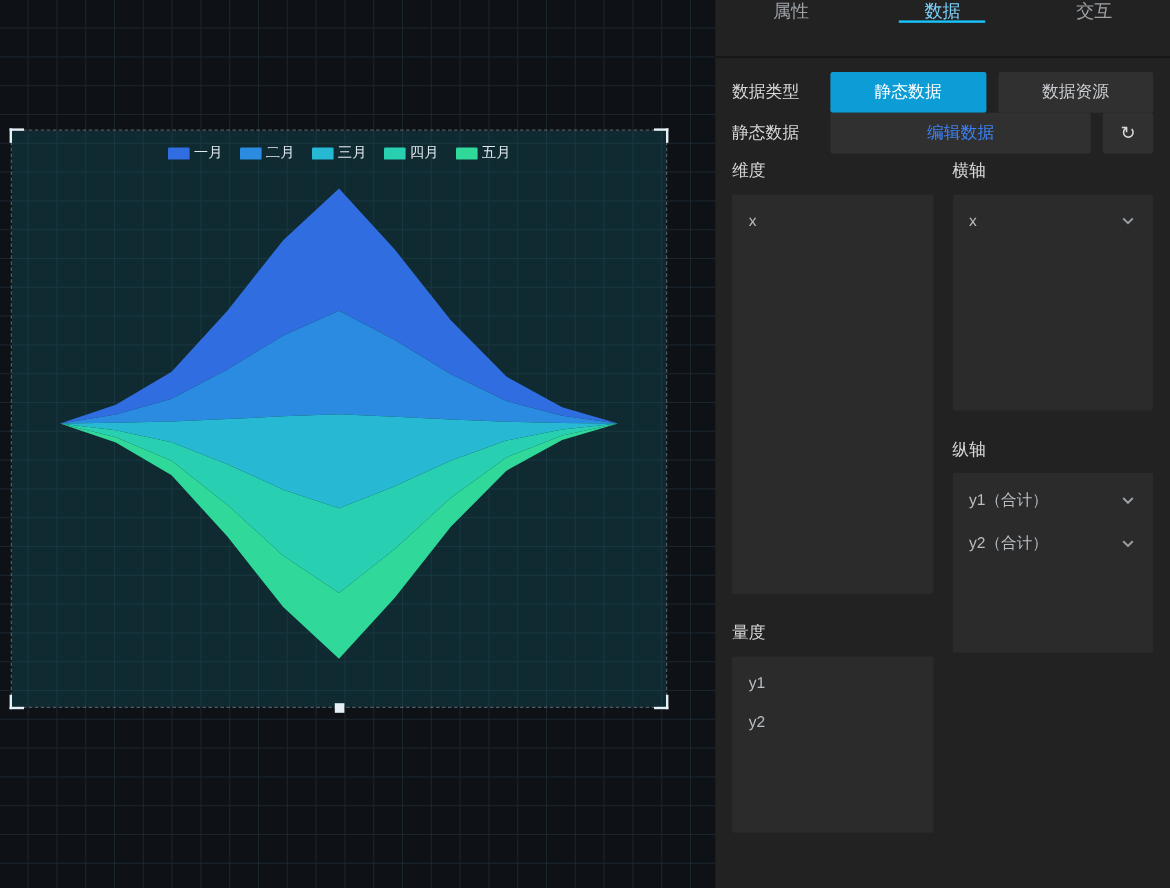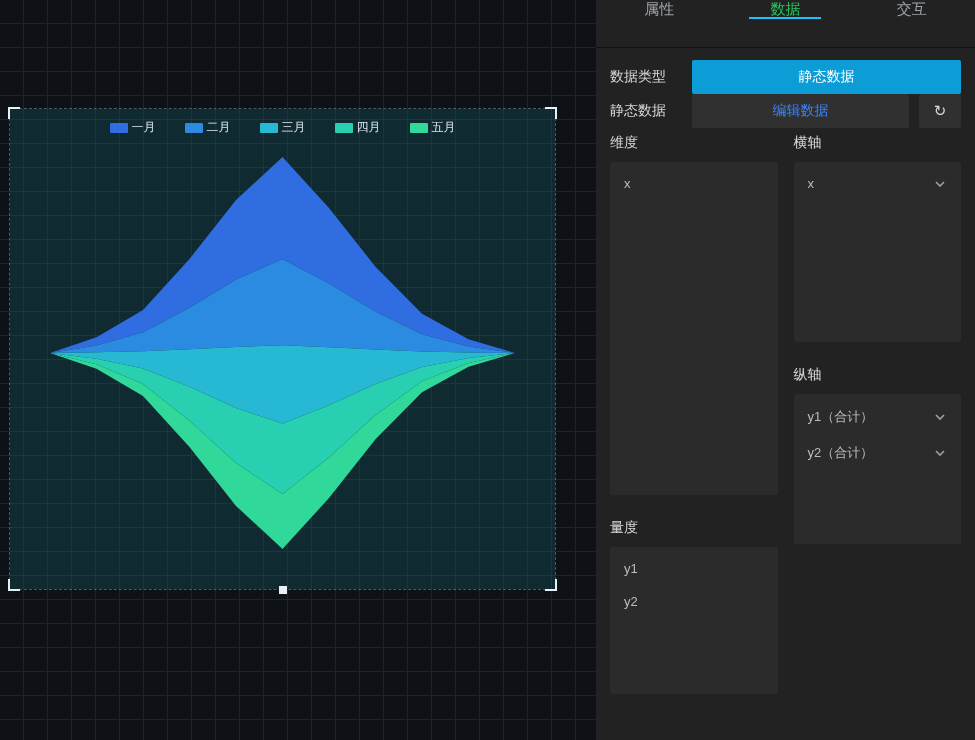--- a/index.html
+++ b/index.html
@@ -42,21 +42,21 @@
   .sel-bl { left: -2px;  bottom: -2px; border-right: none; border-top: none; }
   .sel-br { right: -2px; bottom: -2px; border-left: none;  border-top: none; }
   .sel-bc {
     position: absolute;
     left: 50%; bottom: -5px; transform: translateX(-50%);
     width: 8px; height: 8px; background: #e6f0f5;
   }
   .legend {
     position: absolute;
     left: 0; right: 0; top: 10px;
-    display: flex; justify-content: center; gap: 29px;
+    display: flex; justify-content: center; gap: 14px;
     font-size: 12px; color: #dfe8ec;
   }
   .legend-item { display: flex; align-items: center; gap: 4px; }
   .legend-swatch { width: 18px; height: 10px; border-radius: 1px; }
   .chart-svg {
     position: absolute;
     left: 0; top: 28px; right: 0; bottom: 0;
     width: 100%; height: calc(100% - 28px);
   }
   
@@ -71,21 +71,21 @@
     display: flex; align-items: flex-start;
     height: 48px;
     border-bottom: 1px solid #111;
   }
   .tab {
     flex: 1 1 0;
     display: flex; align-items: center; justify-content: center;
     color: #9ea3a8; cursor: pointer;
     font-size: 15px;
   }
-  .tab.active { color: #22c55e; }
+  .tab.active { color: #7dd3fc; }
   .tab.active::after {
     content: "";
     position: absolute;
     bottom: 0; width: 72px; height: 2px;
     background: #18c3ff;
   }
   .tab { position: relative; }
   .sidebar-body { padding: 12px 14px 0 14px; display: flex; flex-direction: column; }
   .row { display: flex; align-items: center; gap: 0; }
   .row-label { width: 82px; color: #d8d8d8; font-size: 14px; }
@@ -195,20 +195,21 @@
       <div class="tab active">数据</div>
       <div class="tab">交互</div>
     </div>
 
     <div class="sidebar-body">
 
       <div class="row">
         <div class="row-label">数据类型</div>
         <div class="pill-group">
           <div class="pill half pill-active">静态数据</div>
+          <div class="pill half">数据资源</div>
         </div>
       </div>
 
       <div class="row">
         <div class="row-label">静态数据</div>
         <div class="btn-edit">编辑数据</div>
         <div class="btn-icon">
           <span>↻</span>
         </div>
       </div>

